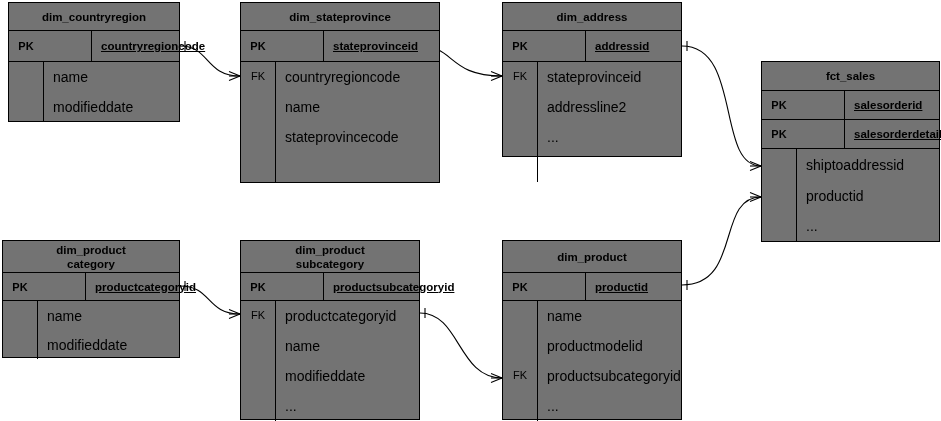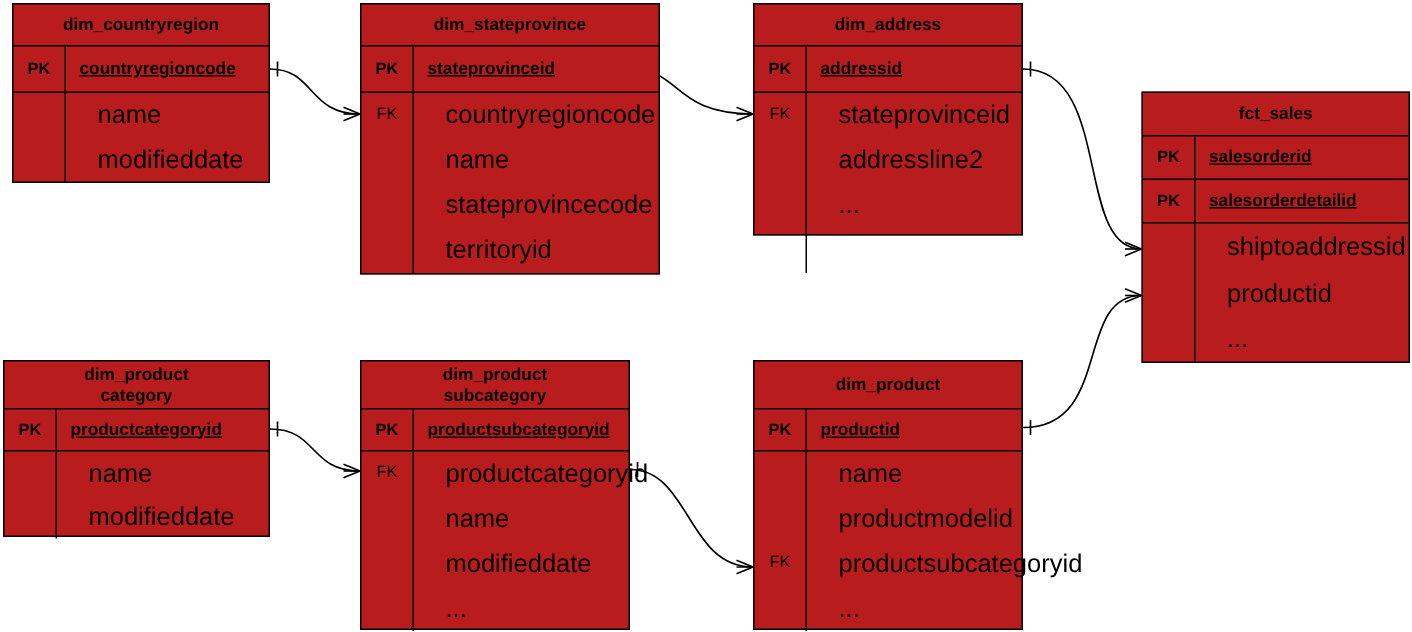--- a/index.html
+++ b/index.html
@@ -20,21 +20,21 @@
     left: 0;
     top: 0;
     width: 941px;
     height: 421px;
     pointer-events: none;
   }
   .entity {
     position: absolute;
     box-sizing: border-box;
     border: 1.4px solid #000000;
-    background: #b91c1c;
+    background: #737373;
     z-index: 2;
   }
   .ent-header {
     box-sizing: border-box;
     border-bottom: 1.4px solid #000000;
     text-align: center;
     font-weight: bold;
     font-size: 11.5px;
     color: #000000;
     display: flex;
@@ -46,20 +46,21 @@
   }
   .ent-body {
     display: flex;
     flex-direction: column;
   }
   .attr-row {
     box-sizing: border-box;
     display: flex;
     align-items: center;
     position: relative;
+    gap: 48px;
   }
   .attr-row.sep {
     border-bottom: 1.4px solid #000000;
   }
   .attr-key {
     box-sizing: border-box;
     width: 34px;
     min-width: 34px;
     text-align: center;
     font-size: 11px;
@@ -103,23 +104,22 @@
   .group-lines {
     flex: 1;
     border-left: 1.4px solid #000000;
     display: flex;
     flex-direction: column;
   }
   .group-line {
     display: flex;
     align-items: center;
     padding-left: 9px;
-    font-size: 17px;
-    color: #000000;
-    margin-left: 12px;
+    font-size: 14px;
+    color: #000000;
   }
 </style>
 </head>
 <body>
 
 <div id="canvas">
   <svg id="edges" width="941" height="421" viewBox="0 0 941 421">
       <g>
         <path d="M 180 46 C 210 46 205 76 240 76" fill="none" stroke="#000000" stroke-width="1.1"></path>
         <line x1="185" y1="41" x2="185" y2="51" stroke="#000000" stroke-width="1.1"></line>
@@ -199,21 +199,20 @@
           <div class="attr-name pk">stateprovinceid</div>
         </div>
         <div class="group-wrap" style="height: 120px;">
           <div class="group-key" style="position: relative;">
             <span style="position: absolute; left: 0px; right: 0px; text-align: center; top: 8px;">FK</span>
           </div>
           <div class="group-lines">
             <div class="group-line" style="height: 30px;">countryregioncode</div>
             <div class="group-line" style="height: 30px;">name</div>
             <div class="group-line" style="height: 30px;">stateprovincecode</div>
-            <div class="group-line" style="height: 30px;">territoryid</div>
           </div>
         </div>
       </div>
     </div>
     <div class="entity" style="left: 502px; top: 2px; width: 180px; height: 155px;">
       <div class="ent-header" style="height: 28px;">dim_address</div>
       <div class="ent-body">
         <div class="attr-row sep" style="height: 31px;">
           <div class="attr-key">PK</div>
           <div class="attr-name pk">addressid</div>

